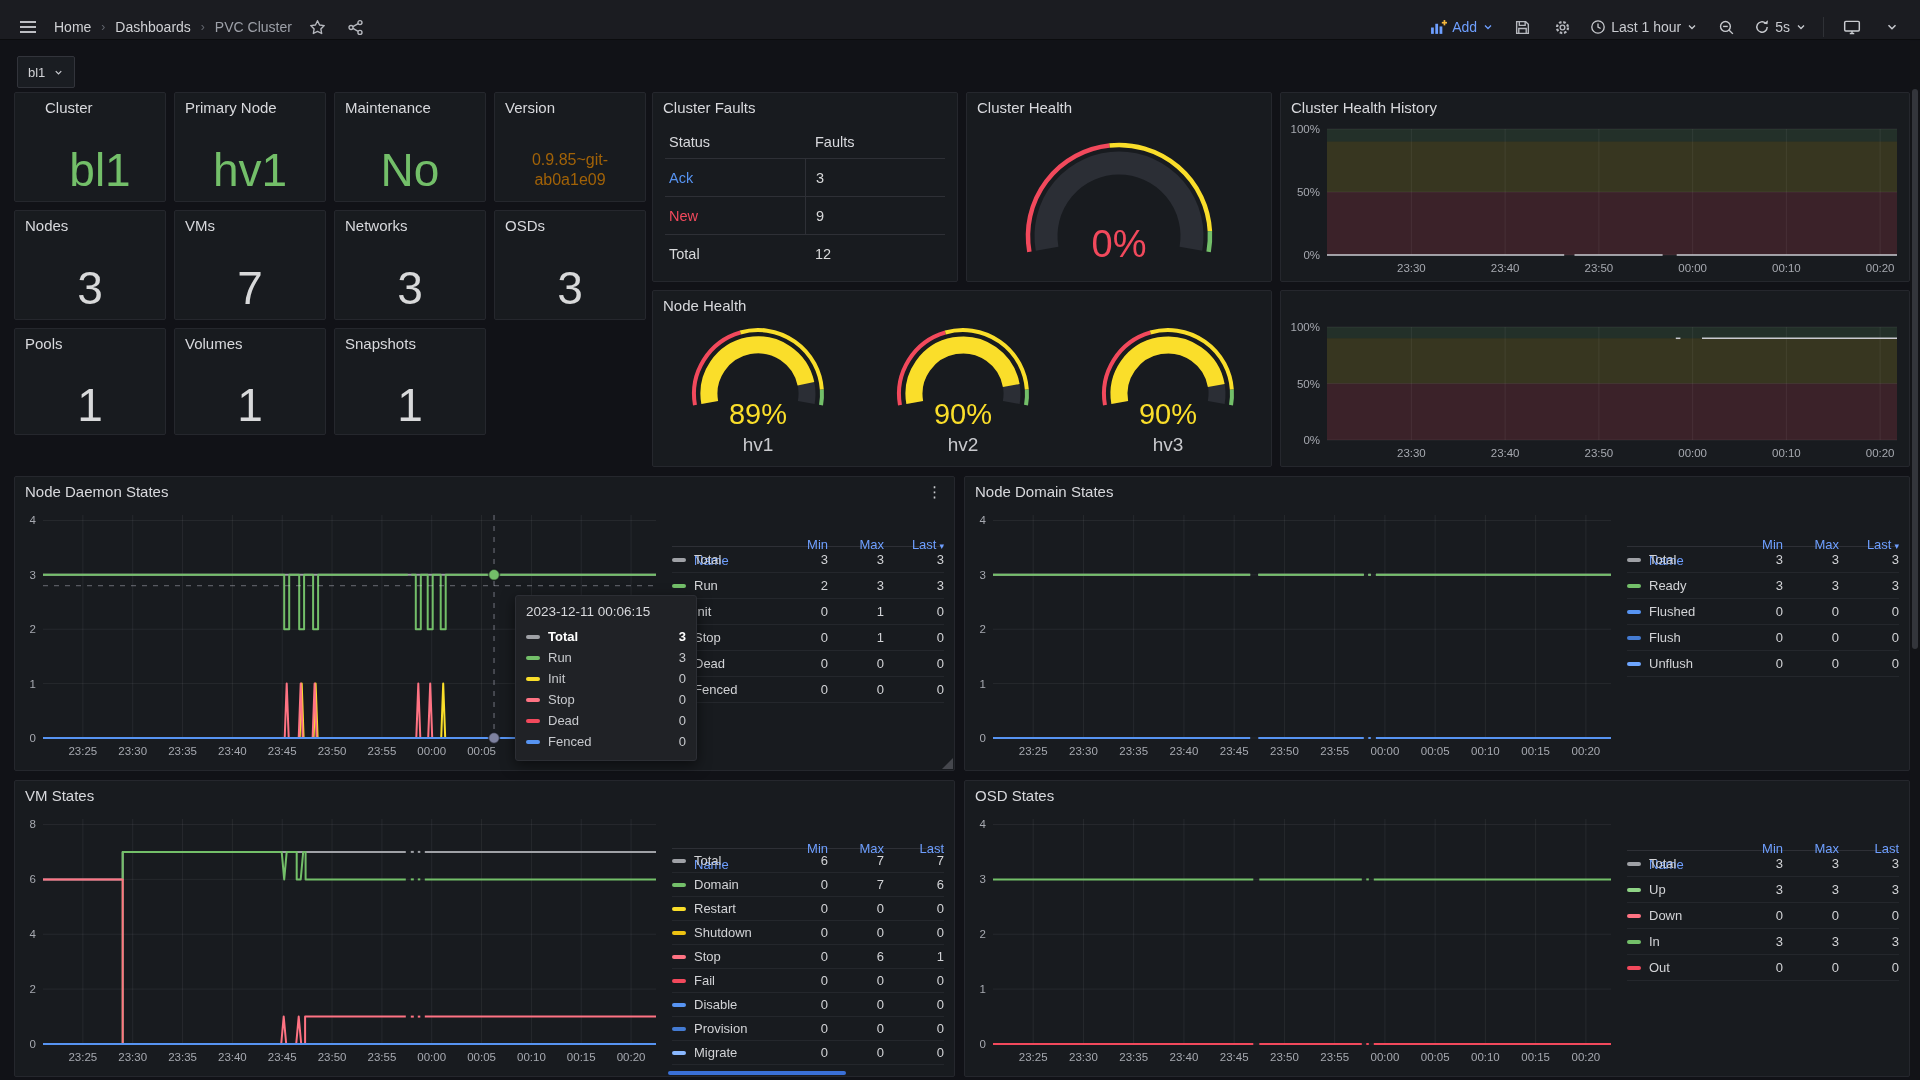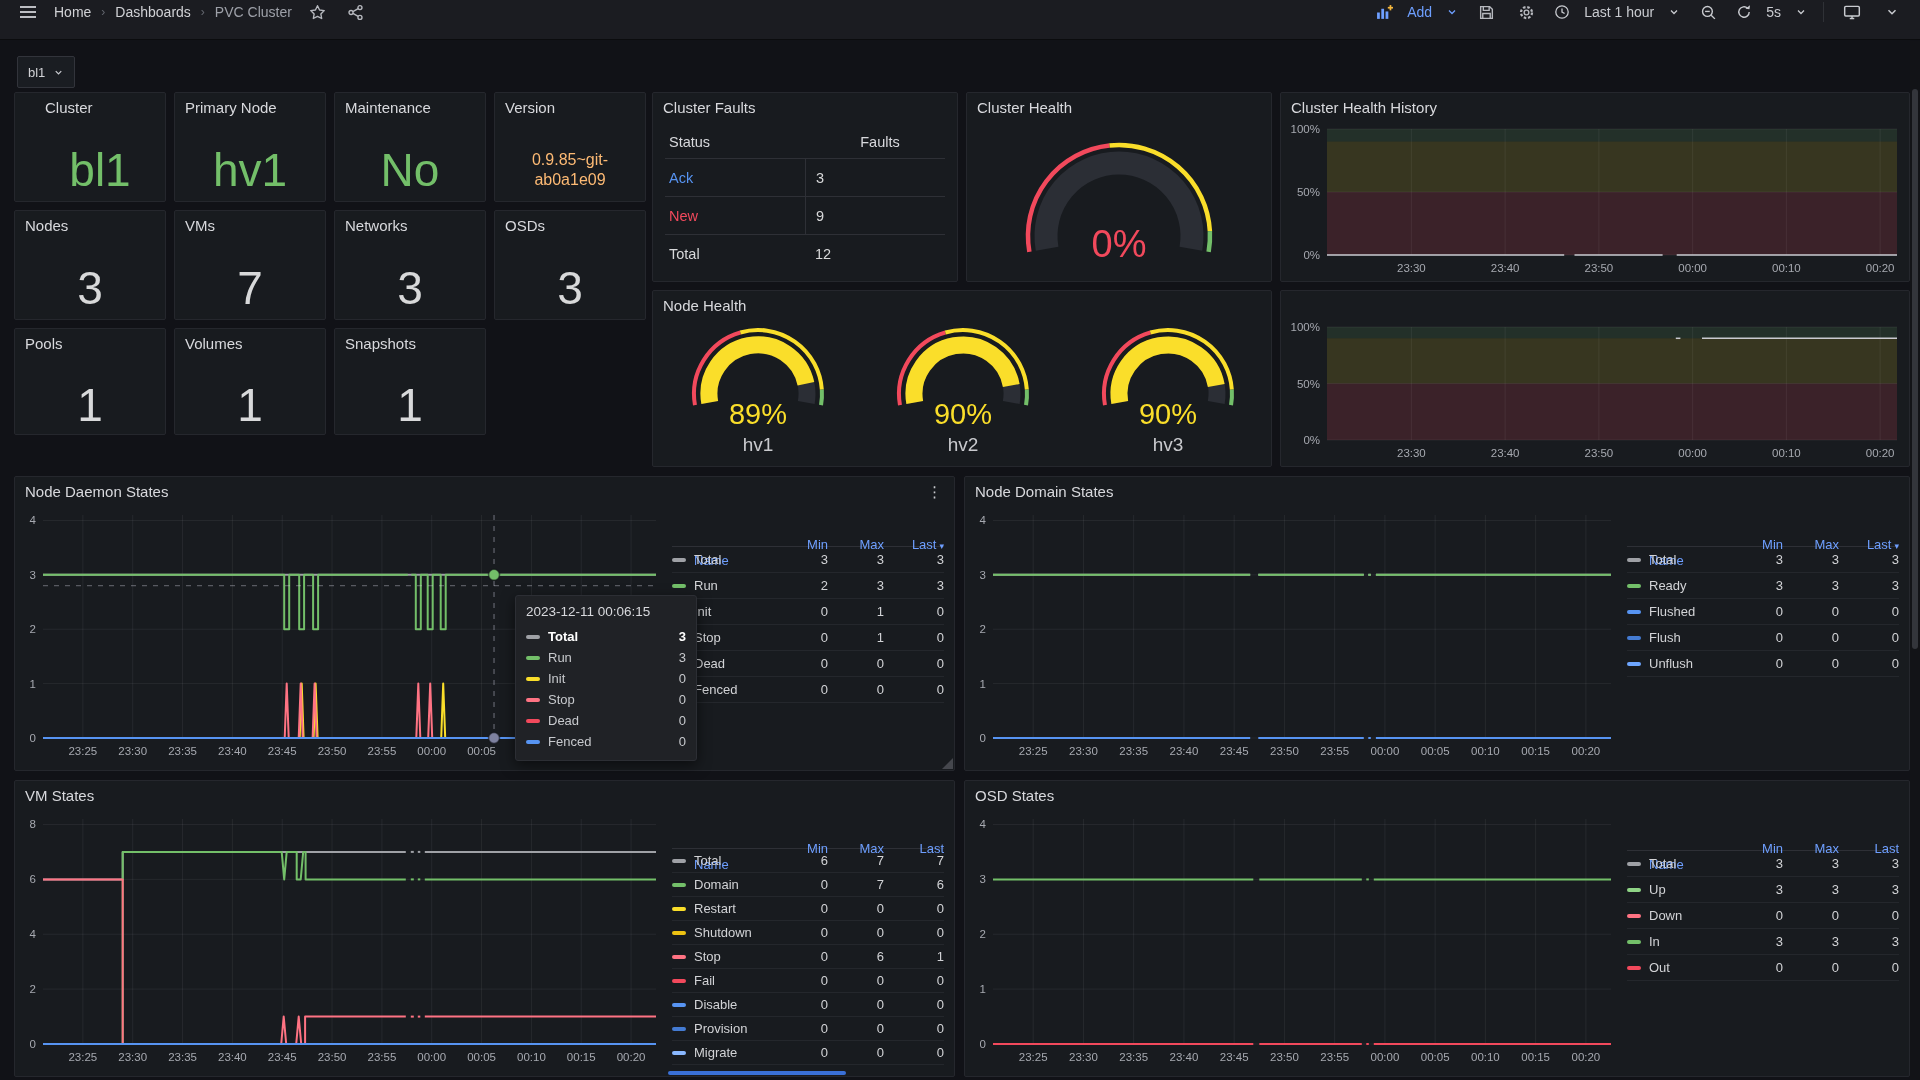--- a/index.html
+++ b/index.html
@@ -1,27 +1,27 @@
 <!DOCTYPE html>
 <html><head>
 <meta charset="utf-8">
 <style>
   html,body{margin:0;padding:0;background:#111217;font-family:"Liberation Sans",sans-serif;}
   #root{position:relative;width:1920px;height:1080px;overflow:hidden;background:#111217;color:#ccccdc;}
   
-  .navbar{position:absolute;left:0;top:0;width:1920px;height:40px;background:#1b1c21;border-bottom:1px solid #0b0c0e;display:flex;align-items:flex-start;justify-content:space-between;box-sizing:border-box;padding:0 16px;}
+  .navbar{position:absolute;left:0;top:0;width:1920px;height:40px;background:#1b1c21;border-bottom:1px solid #0b0c0e;display:flex;align-items:flex-end;justify-content:space-between;box-sizing:border-box;padding:0 16px;}
   .nav-left,.nav-right{display:flex;align-items:center;}
   .nav-left{gap:14px;}
   .nav-right{gap:16px;}
   .icon-btn{display:flex;align-items:center;justify-content:center;width:24px;height:24px;cursor:pointer;}
   .crumbs{display:flex;align-items:center;gap:10px;font-size:14px;}
   .crumb{color:#d0d1d5;cursor:pointer;}
   .crumb.current{color:#9da0a8;}
   .crumb-sep{color:#63666e;font-size:12px;}
-  .nav-group{display:flex;align-items:center;gap:14px;cursor:pointer;}
+  .nav-group{display:flex;align-items:center;gap:5px;cursor:pointer;}
   .nav-label{font-size:14px;color:#c9cbd0;}
   .nav-label.blue{color:#6e9fff;}
   .nav-divider{width:1px;height:20px;background:#2f3136;}
   svg.ic{display:block;}
   
   .submenu{position:absolute;left:17px;top:56px;display:flex;}
   .var-box{display:flex;align-items:center;gap:8px;background:#1a1d22;border:1px solid #32343b;border-radius:2px;height:30px;padding:0 10px;font-size:13px;color:#d0d1d5;cursor:pointer;}
   
   .panel{position:absolute;background:#181b1f;border:1px solid #25272d;border-radius:2px;box-sizing:border-box;}
   .panel-title{position:absolute;left:0;top:0;right:0;height:28px;display:flex;align-items:center;padding:0 10px;font-size:15px;font-weight:500;color:#d8d9dd;cursor:pointer;white-space:nowrap;}
@@ -200,21 +200,21 @@
       <div class="panel stat" style="left: 174px; top: 92px; width: 152px; height: 110px;">
         <div class="panel-title" style="position: relative;">Primary Node</div>
         <div class="sv" style="color: rgb(115, 191, 105);">hv1</div>
       </div>
       <div class="panel stat" style="left: 334px; top: 92px; width: 152px; height: 110px;">
         <div class="panel-title" style="position: relative;">Maintenance</div>
         <div class="sv" style="color: rgb(115, 191, 105);">No</div>
       </div>
       <div class="panel stat" style="left: 494px; top: 92px; width: 152px; height: 110px;">
         <div class="panel-title" style="position: relative;">Version</div>
-        <div class="sv small" style="color: #fdba74;">0.9.85~git-ab0a1e09</div>
+        <div class="sv small" style="color: #a16207;">0.9.85~git-ab0a1e09</div>
       </div>
       <div class="panel stat" style="left: 14px; top: 210px; width: 152px; height: 110px;">
         <div class="panel-title" style="position: relative; text-align: right;">Nodes</div>
         <div class="sv" style="color: rgb(216, 217, 218);">3</div>
       </div>
       <div class="panel stat" style="left: 174px; top: 210px; width: 152px; height: 110px;">
         <div class="panel-title" style="position: relative;">VMs</div>
         <div class="sv" style="color: rgb(216, 217, 218);">7</div>
       </div>
       <div class="panel stat" style="left: 334px; top: 210px; width: 152px; height: 110px;">
@@ -237,21 +237,21 @@
         <div class="panel-title" style="position: relative;">Snapshots</div>
         <div class="sv" style="color: rgb(216, 217, 218);">1</div>
       </div>
     </div>
 
   <div class="panel" style="left:652px;top:92px;width:306px;height:190px;">
     <div class="panel-title">Cluster Faults</div>
     <div class="ftable" id="faults-table">
         <div class="frow fhead">
           <div class="fstatus">Status</div>
-          <div style="padding-left: 10px; text-align: center;">Faults</div>
+          <div style="padding-left: 10px;">Faults</div>
         </div>
         <div class="frow vdiv">
           <div class="fstatus" style="color: rgb(87, 148, 242);">Ack</div>
           <div class="fval">3</div>
         </div>
         <div class="frow vdiv">
           <div class="fstatus" style="color: rgb(242, 73, 92);">New</div>
           <div class="fval">9</div>
         </div>
         <div class="frow">

